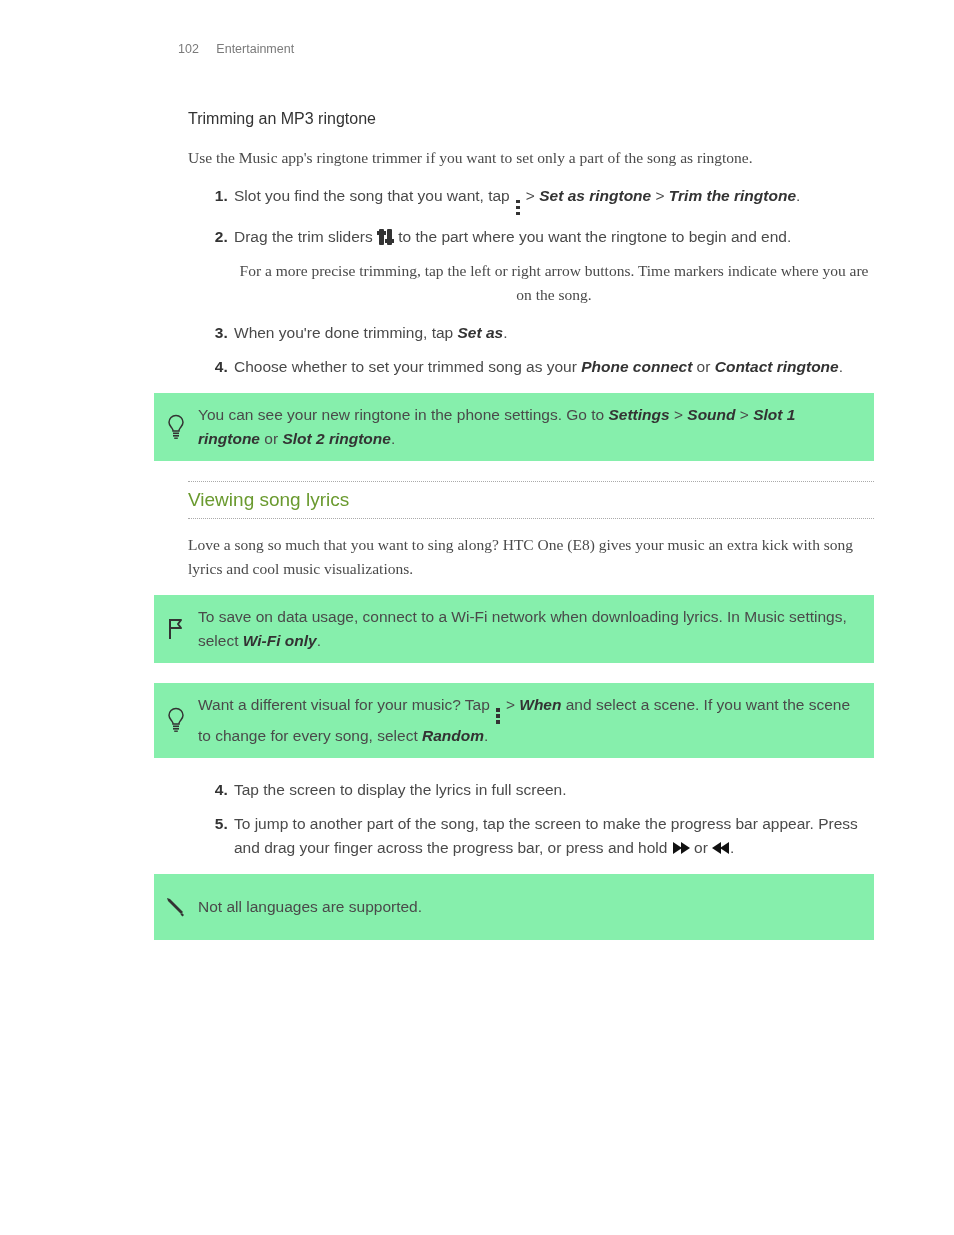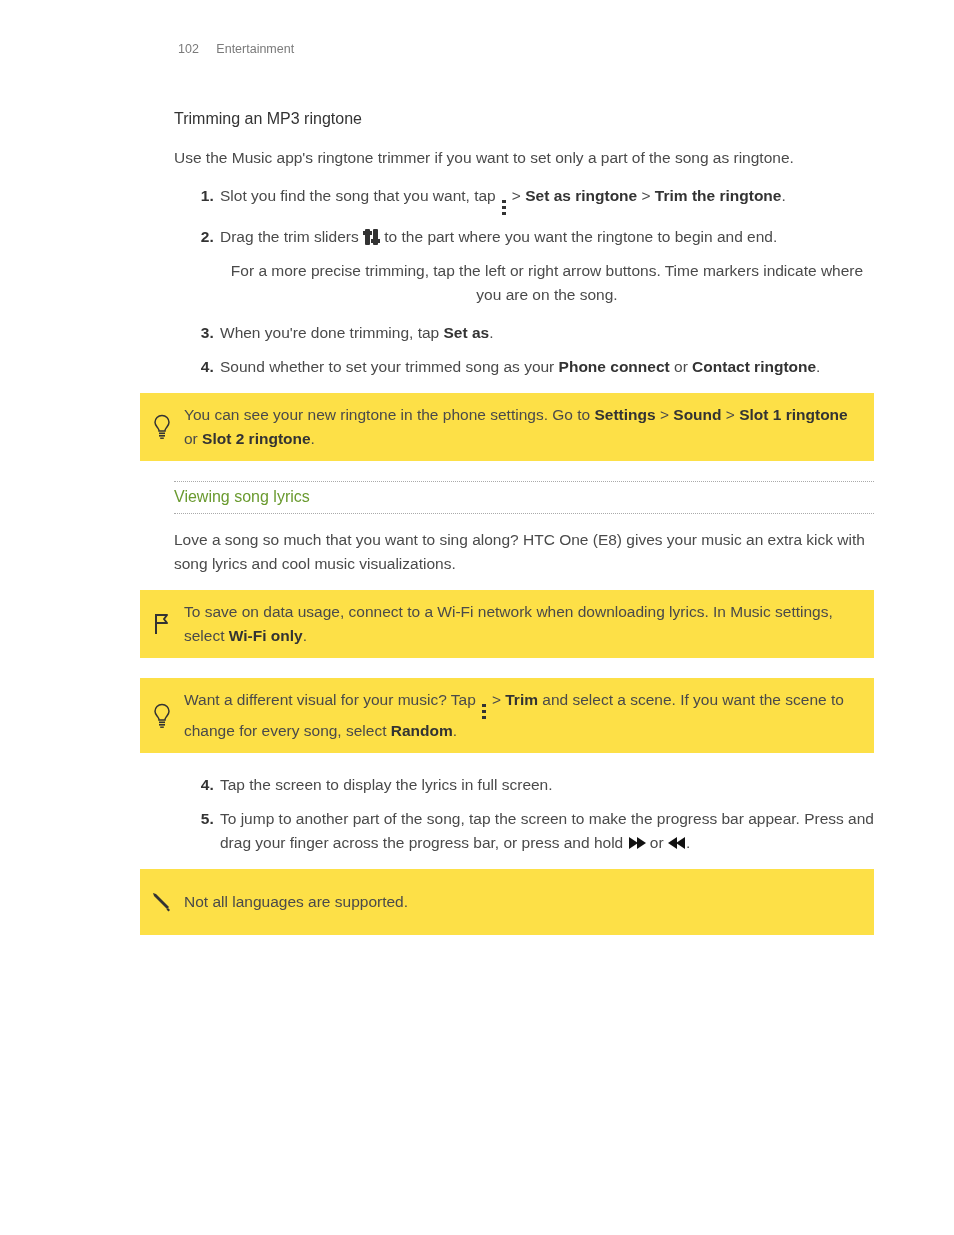--- a/index.html
+++ b/index.html
@@ -16,59 +16,59 @@
     padding: 40px 80px 60px 148px;
   }
   .running-head {
     font-size: 12.5px;
     color: #7a7a7a;
     margin-left: 30px;
     margin-bottom: 48px;
   }
   .running-head .pagenum { margin-right: 14px; }
   .body-col {
-    margin-left: 26px;
+    margin-left: 40px;
   }
   h3.sub {
     font-size: 16px;
     font-weight: 500;
     color: #333;
     margin: 0 0 14px 0;
   }
-  p { margin: 0 0 14px 0; }
+  p { margin: 0 0 14px 0; font-family: Liberation Serif, serif; }
   ol {
     margin: 0 0 14px 0;
     padding-left: 44px;
   }
   ol li {
     margin-bottom: 10px;
     padding-left: 2px;
   }
   ol li::marker { font-weight: 600; color:#333; }
   ol li p.sub { margin-top:10px;text-align:center; }
-  .bold { font-weight:600; color:#333; }
+  .bold { font-weight:600; color:#333;font-style:italic; }
   .callout {
-    background: #fde047;
+    background: #86efac;
     display: flex;
     align-items: center;
     padding: 10px 14px 10px 0;
     margin: 8px 0 20px -34px;
     min-height: 46px;
   }
   .callout .icon-cell {
     width: 44px;
     text-align: center;
     flex-shrink: 0;
     font-size: 22px;
     color:#333;
   }
   .callout .text-cell { flex:1; }
   .section-head {
     color: #6a9a2f;
-    font-size: 16px;
+    font-size: 19px;
     font-weight: 400;
     border-top: 1px dotted #aaa;
     border-bottom: 1px dotted #aaa;
     padding: 3px 0;
     margin: 6px 0 14px 0;
   }
   svg { display:block; }
   .overflow-dots {
     display:inline-flex;
     flex-direction:column;
@@ -129,21 +129,21 @@
             <span></span>
             <span></span>
           </span>
         <span> to the part where you want the ringtone to begin and end.</span>
         <p class="sub">For a more precise trimming, tap the left or right arrow buttons. Time markers indicate where you are on the song.</p>
       </li>
       <li>
         <span>When you're done trimming, tap </span><span class="bold">Set as</span><span>.</span>
       </li>
       <li>
-        <span>Sound whether to set your trimmed song as your </span><span class="bold">Phone connect</span><span> or </span><span class="bold">Contact ringtone</span><span>.</span>
+        <span>Choose whether to set your trimmed song as your </span><span class="bold">Phone connect</span><span> or </span><span class="bold">Contact ringtone</span><span>.</span>
       </li>
     </ol>
 
     <div class="callout">
       <div class="icon-cell">
         <svg width="20" height="26" viewBox="0 0 20 26" style="margin:auto">
             <path d="M10 1.5c-4 0-7 3-7 6.8 0 2.7 1.6 4.2 2.7 5.6.7.9 1.3 1.7 1.3 2.6v.5h6v-.5c0-.9.6-1.7 1.3-2.6C15.4 12.5 17 11 17 8.3c0-3.8-3-6.8-7-6.8z" fill="none" stroke="#333" stroke-width="1.5"></path>
             <rect x="7" y="18.5" width="6" height="1.6" fill="#333"></rect>
             <rect x="7" y="21" width="6" height="1.6" fill="#333"></rect>
             <rect x="8.2" y="23.5" width="3.6" height="1.4" fill="#333"></rect>
@@ -180,21 +180,21 @@
             <rect x="8.2" y="23.5" width="3.6" height="1.4" fill="#333"></rect>
           </svg>
       </div>
       <div class="text-cell">
         <span>Want a different visual for your music? Tap </span>
         <span class="overflow-dots">
             <span></span>
             <span></span>
             <span></span>
           </span>
-        <span> &gt; </span><span class="bold">Trim</span><span> and select a scene. If you want the scene to change for every song, select </span><span class="bold">Random</span><span>.</span>
+        <span> &gt; </span><span class="bold">When</span><span> and select a scene. If you want the scene to change for every song, select </span><span class="bold">Random</span><span>.</span>
       </div>
     </div>
 
     <ol start="4">
       <li>Tap the screen to display the lyrics in full screen.</li>
       <li>
         <span>To jump to another part of the song, tap the screen to make the progress bar appear. Press and drag your finger across the progress bar, or press and hold </span>
         <span class="ffwd">
             <span class="tri"></span>
             <span class="tri"></span>

